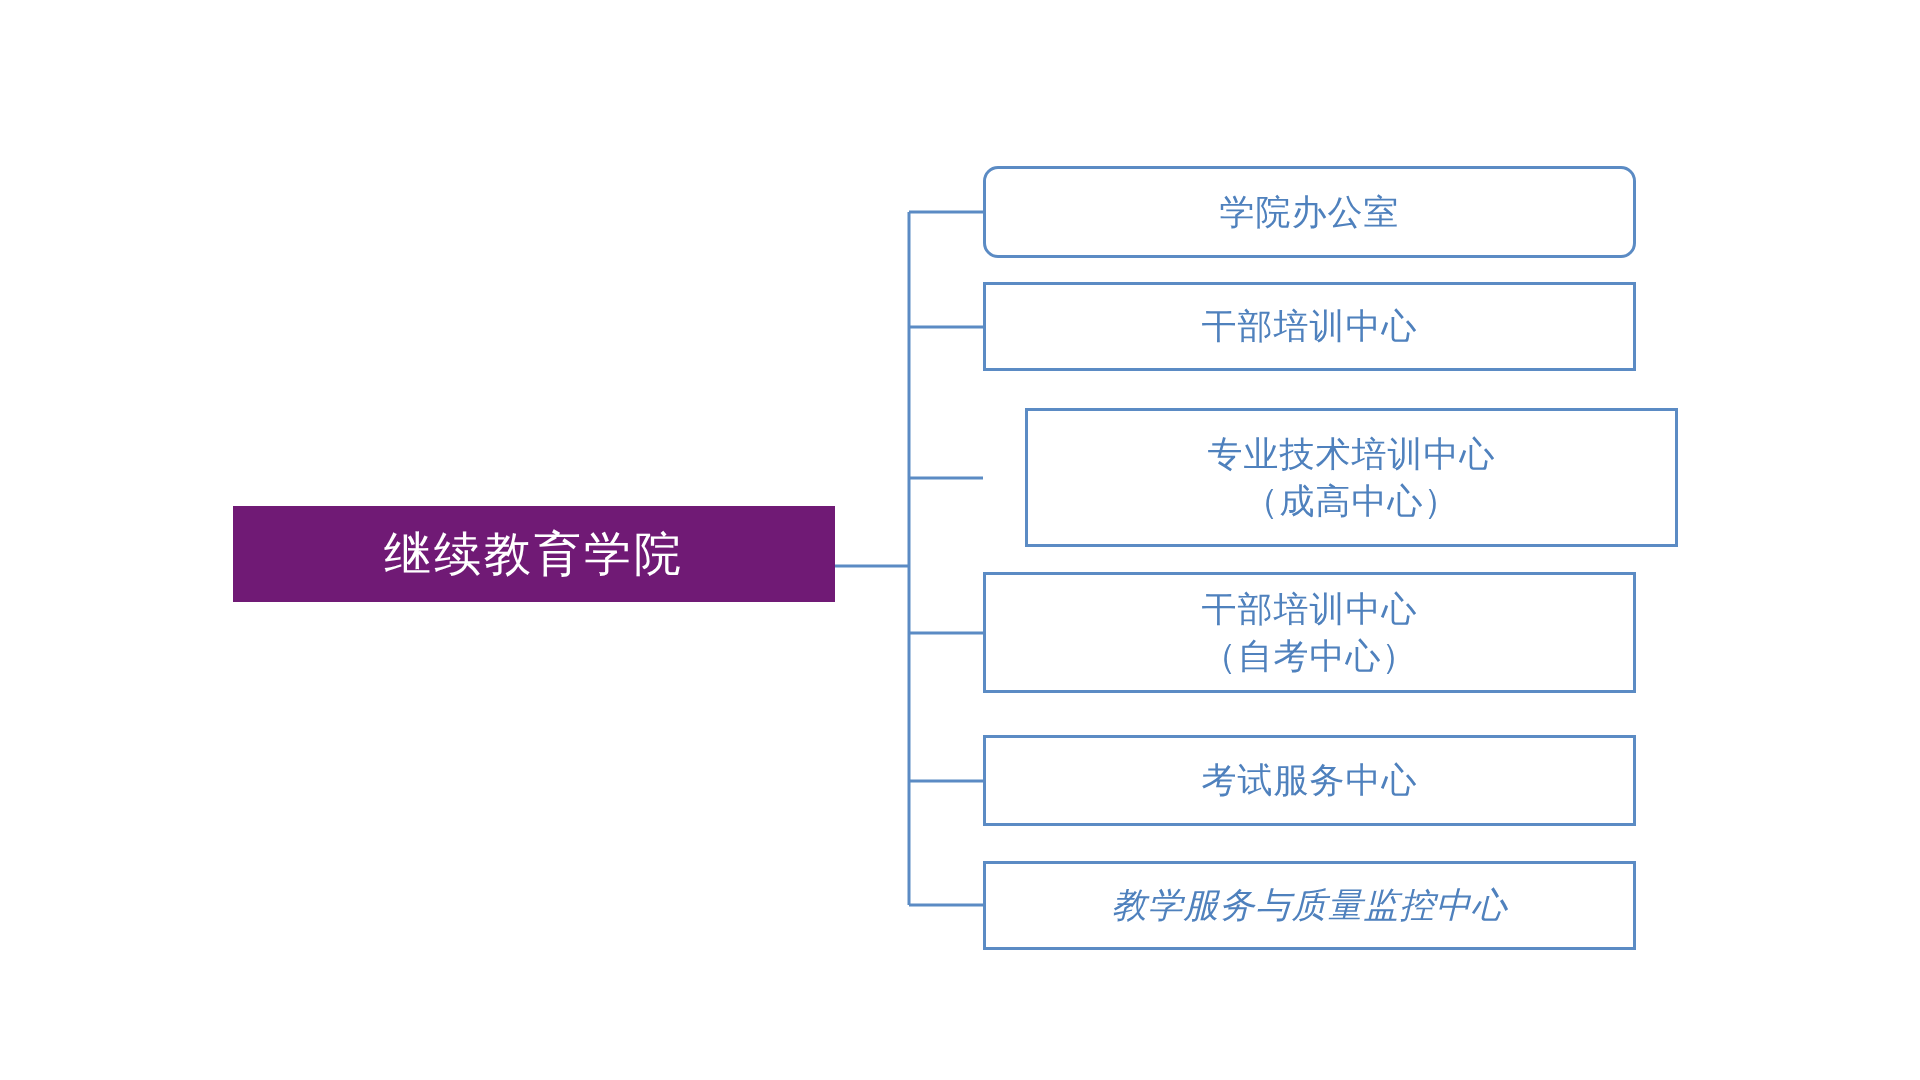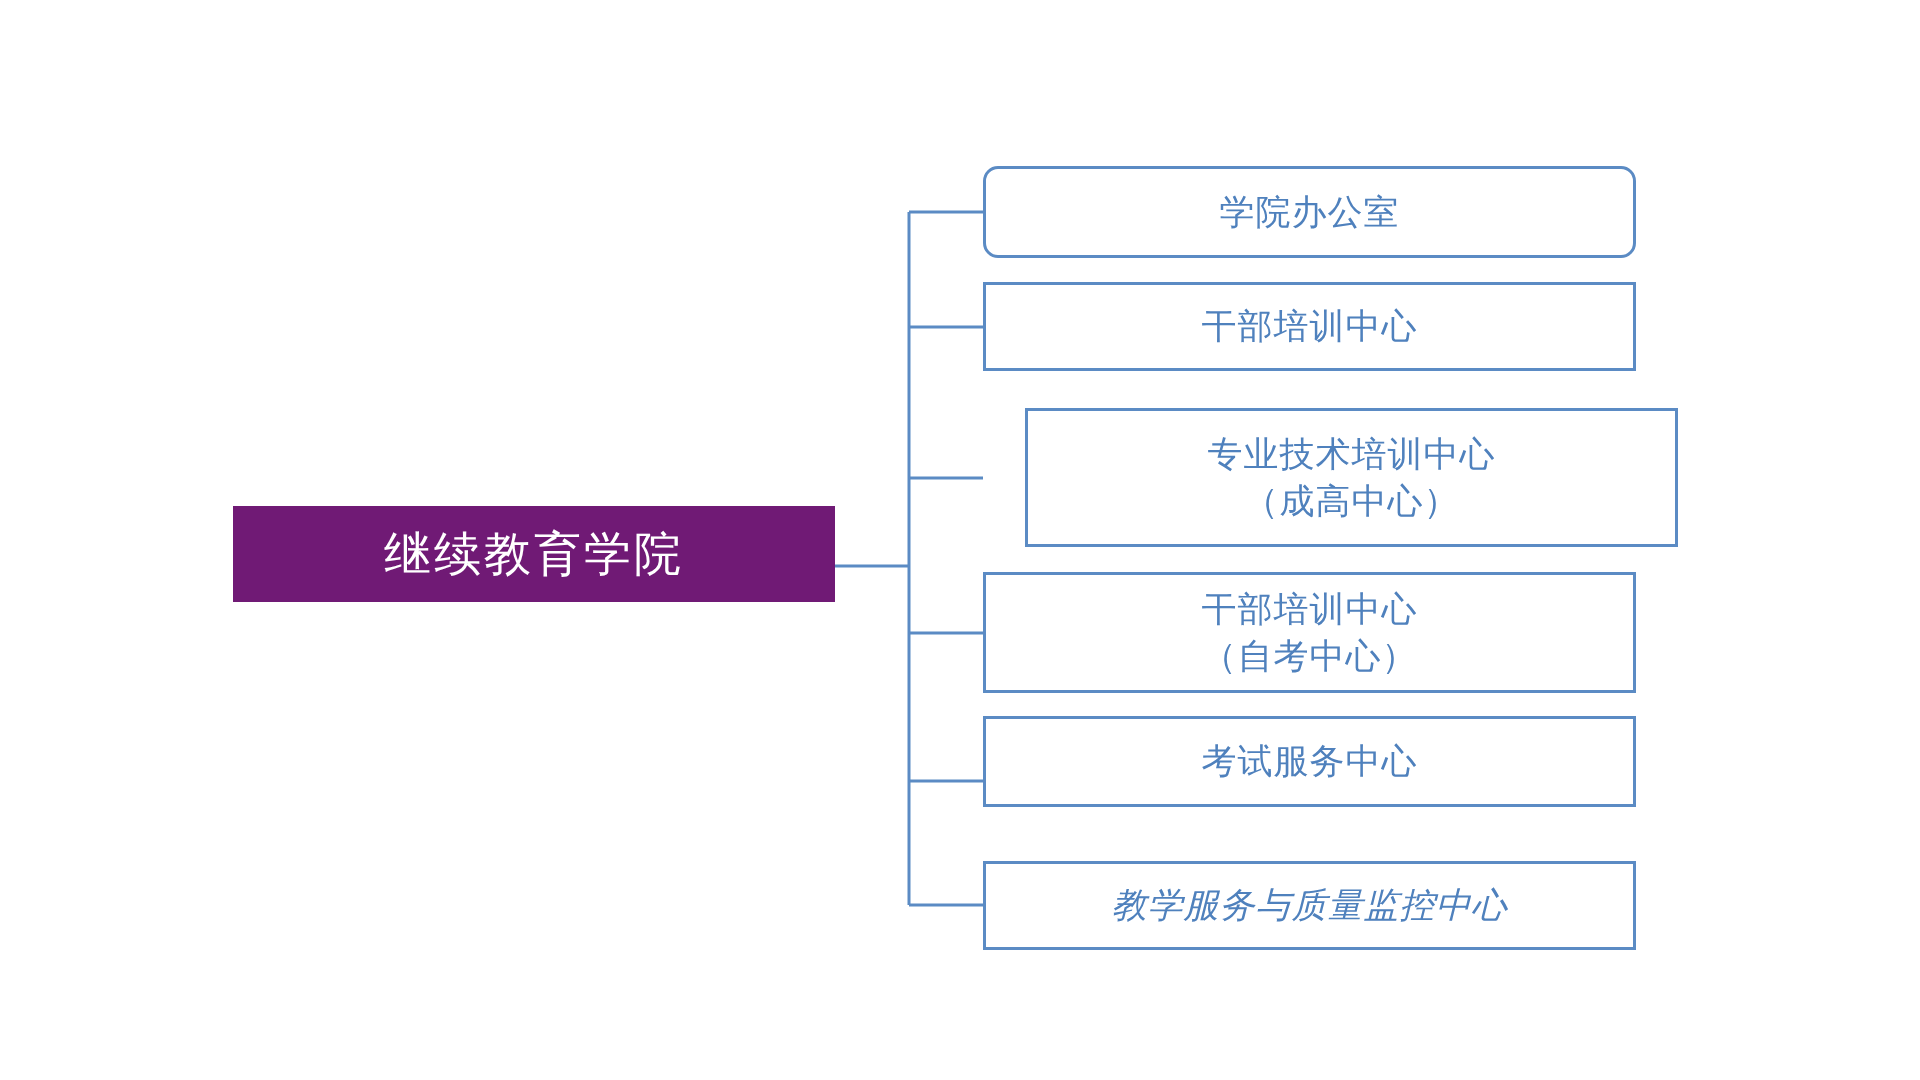--- a/index.html
+++ b/index.html
@@ -72,21 +72,21 @@
     line-height: 1.32;
     letter-spacing: 1px;
     text-align: center;
     white-space: pre-line;
   }
 
   .child-1 { top: 166px; height: 92px; border-radius: 15px; }
   .child-2 { top: 282px; height: 89px; }
   .child-3 { top: 408px; height: 139px; margin-left: 42px; }
   .child-4 { top: 572px; height: 121px; }
-  .child-5 { top: 716px; height: 91px; }
+  .child-5 { top: 735px; height: 91px; }
   .child-6 { top: 861px; height: 89px; font-style: italic; }
 </style>
 </head>
 <body>
 
 <div id="org-chart">
 
   <svg id="connector-layer" viewBox="0 0 1920 1080" width="1920" height="1080" aria-hidden="true">
 
     <line x1="835" y1="566" x2="909" y2="566" stroke="#5b8bc4" stroke-width="3"></line>

